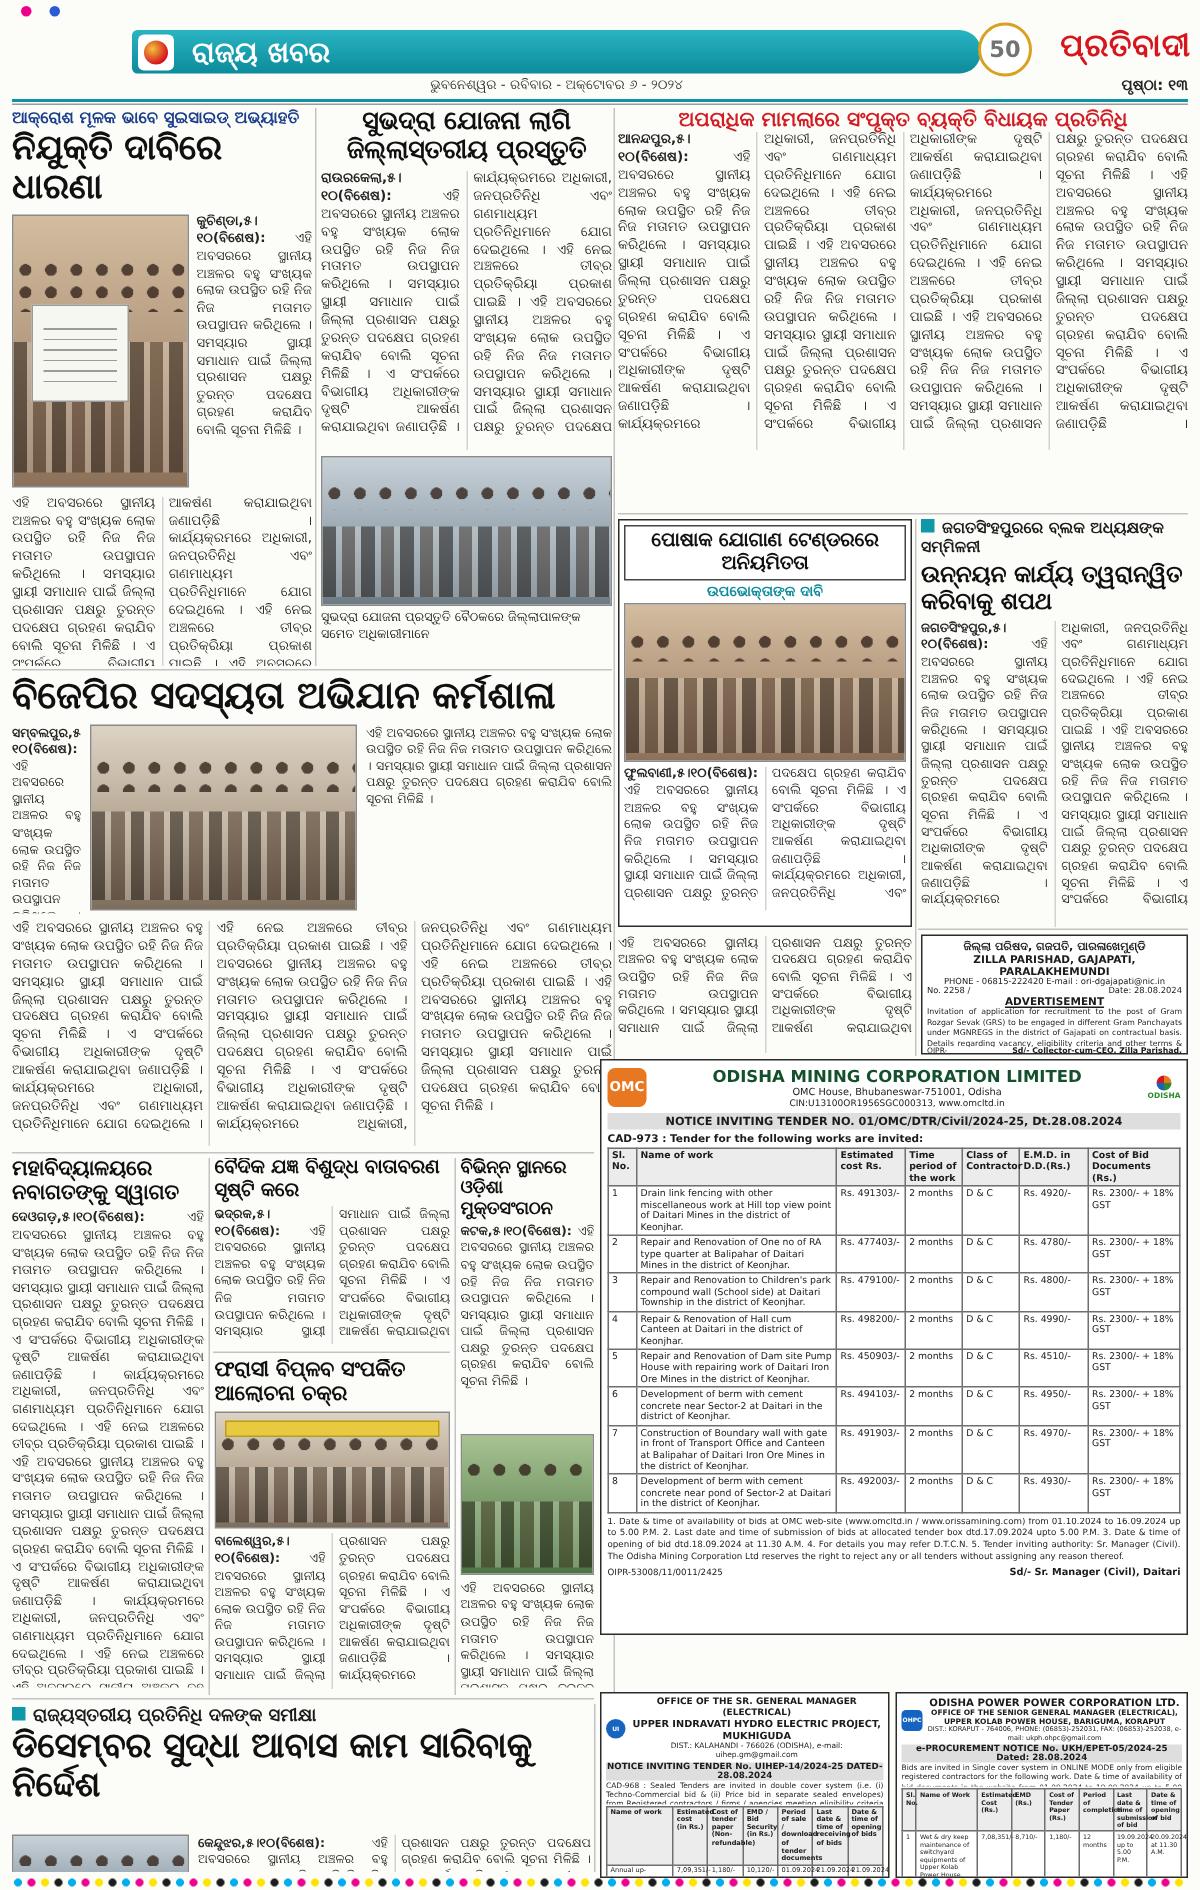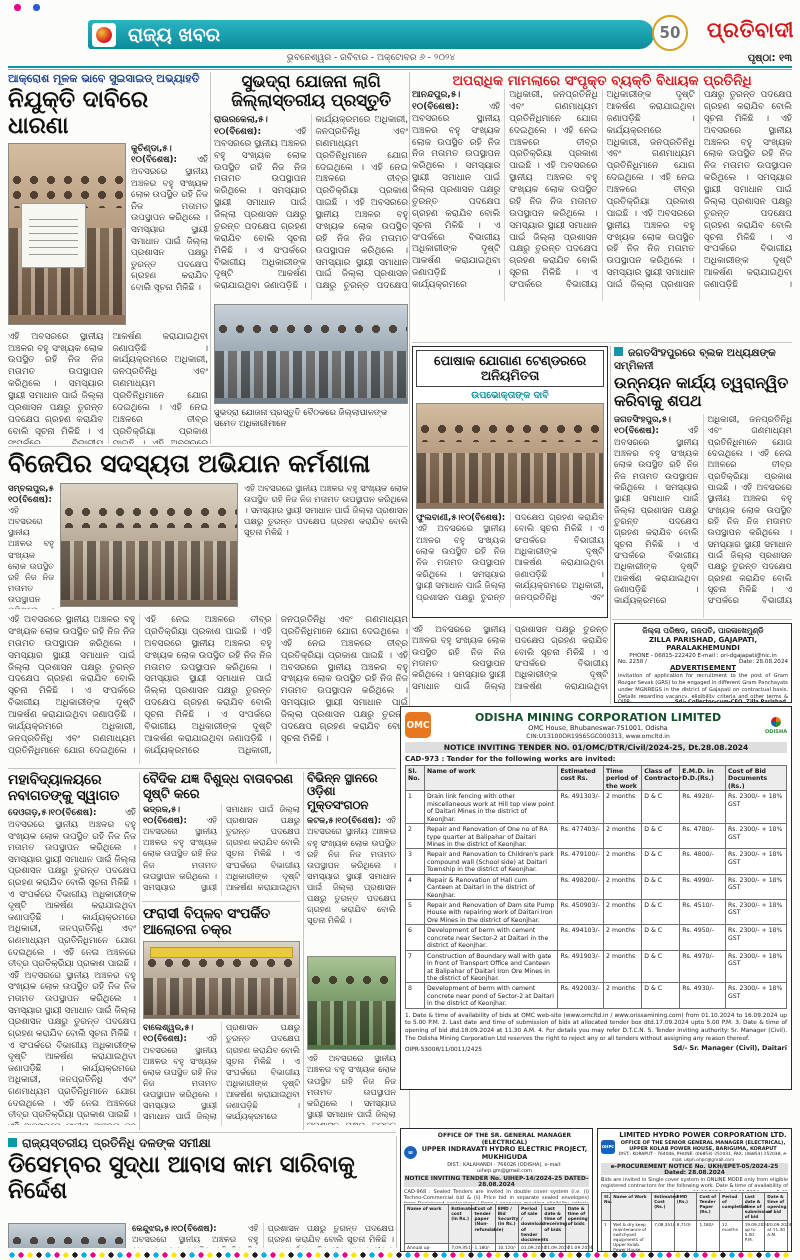--- a/index.html
+++ b/index.html
@@ -402,21 +402,21 @@
         </tr>
       </tbody>
     </table>
 
   </aside>
 
   <aside class="ad abs" style="left:597px;top:1128px;width:195px;height:124px;padding:2px 3px;border-width:1px;">
     <div style="display:flex;align-items:center;gap:3px;">
       <div class="sq-logo" style="width:14px;height:14px;font-size:4px;">OHPC</div>
       <div style="flex:1;text-align:center;">
-        <div style="font-size:6.8px;font-weight:bold;">LIMITED HYDRO POWER CORPORATION LTD.</div>
+        <div style="font-size:6.8px;font-weight:bold;">ODISHA POWER POWER CORPORATION LTD.</div>
         <div style="font-size:5px;font-weight:bold;">OFFICE OF THE SENIOR GENERAL MANAGER (ELECTRICAL), UPPER KOLAB POWER HOUSE, BARIGUMA, KORAPUT</div>
         <div class="tiny" style="font-size:4.4px;">DIST.: KORAPUT - 764006, PHONE: (06853)-252031, FAX: (06853)-252038, e-mail: ukph.ohpc@gmail.com</div>
       </div>
     </div>
     <div class="ad-bar" style="font-size:5.8px;margin:1px 0;">e-PROCUREMENT NOTICE No. UKH/EPET-05/2024-25 Dated: 28.08.2024</div>
     <div class="bt tiny" style="height:15px;">Bids are invited in Single cover system in ONLINE MODE only from eligible registered contractors for the following work. Date &amp; time of availability of bid documents in the website from 01.09.2024 to 19.09.2024 up to 5.00 P.M.</div>
     <table style="font-size:4.2px;line-height:1.2;margin-top:1px;">
       <thead>
         <tr>
           <th style="width:5%">Sl. No.</th>

